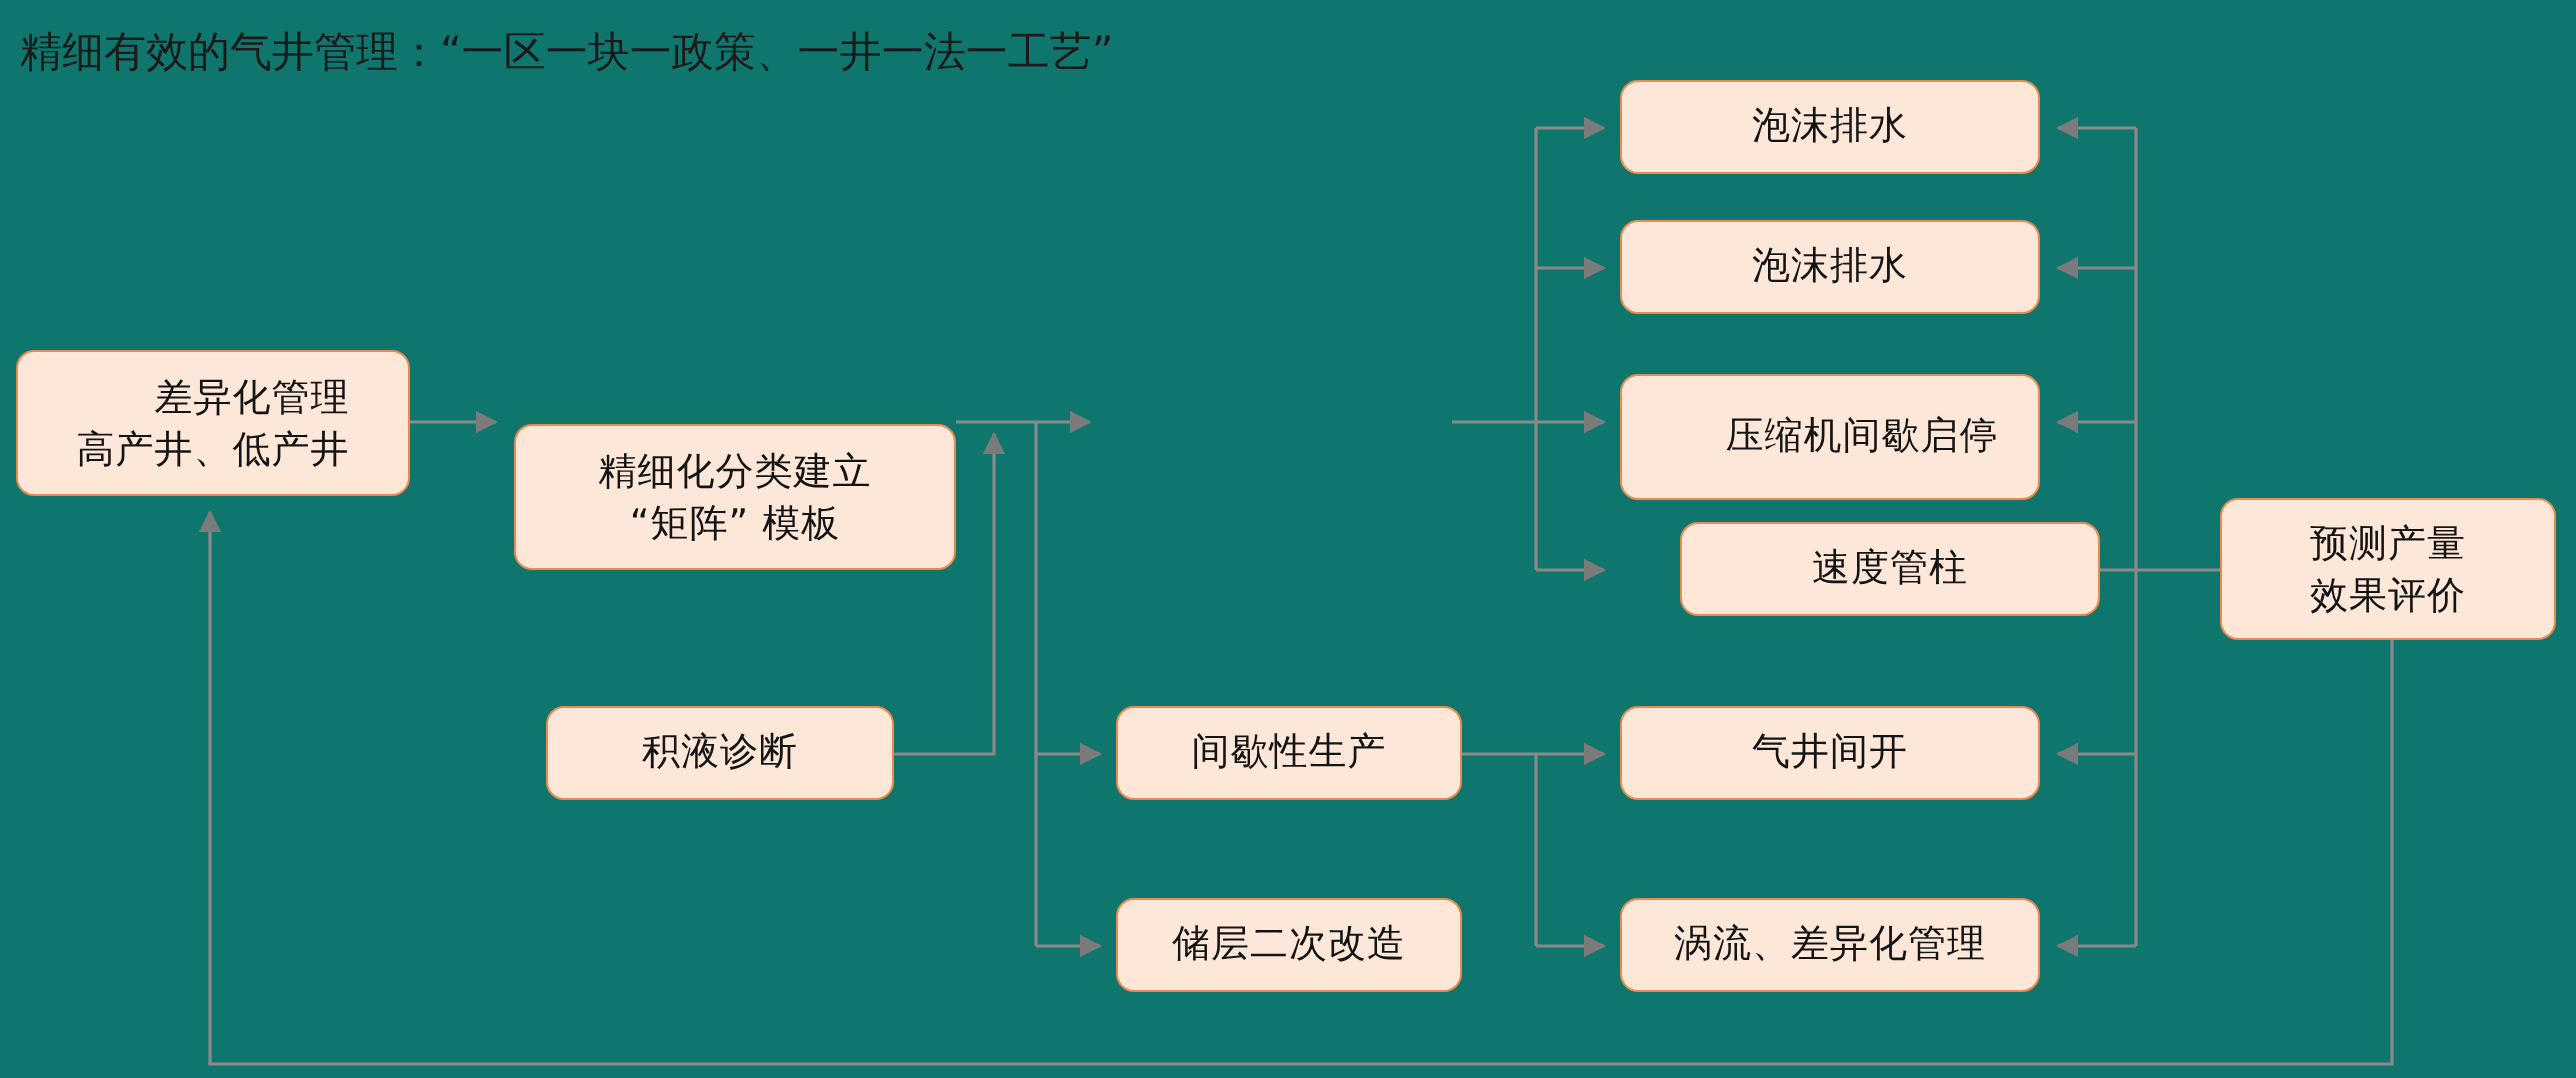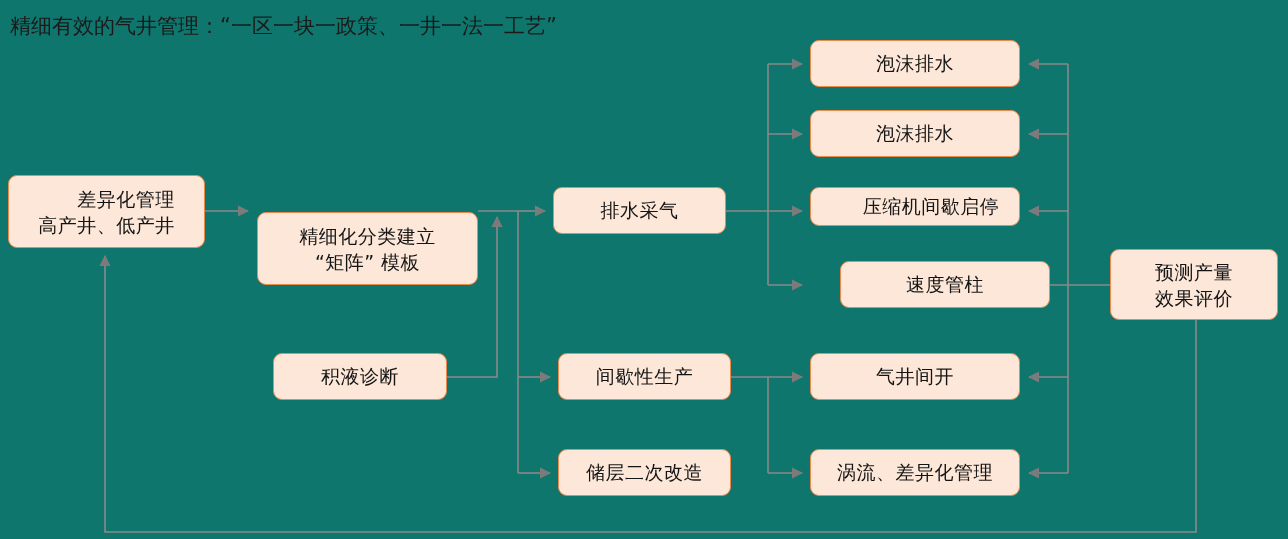--- a/index.html
+++ b/index.html
@@ -103,27 +103,26 @@
 
     </g>
   </svg>
 
   <div class="node two-line" style="left:8px;  top:175px; width:197px; height:73px;text-align:right;">差异化管理
 高产井、低产井</div>
 
   <div class="node two-line" style="left:257px; top:164px; width:221px; height:73px;margin-top:48px;">精细化分类建立
 “矩阵” 模板</div>
 
-  <div class="node" style="left:553px; top:187px; width:173px; height:47px;">排水采气</div>
 
   <div class="node" style="left:810px; top:40px; width:210px; height:47px;">泡沫排水</div>
 
   <div class="node" style="left:810px; top:110px; width:210px; height:47px;">泡沫排水</div>
 
-  <div class="node" style="left:810px; top:187px; width:210px; height:39px;padding-left:32px;">压缩机间歇启停</div>
+  <div class="node" style="left:810px; top:187px; width:210px; height:63px;padding-left:32px;">压缩机间歇启停</div>
 
   <div class="node" style="left:840px; top:261px; width:210px; height:47px;">速度管柱</div>
 
   <div class="node" style="left:558px; top:353px; width:173px; height:47px;">间歇性生产</div>
 
   <div class="node" style="left:273px; top:353px; width:174px; height:47px;">积液诊断</div>
 
   <div class="node" style="left:810px; top:353px; width:210px; height:47px;">气井间开</div>
 
   <div class="node" style="left:558px; top:449px; width:173px; height:47px;">储层二次改造</div>

